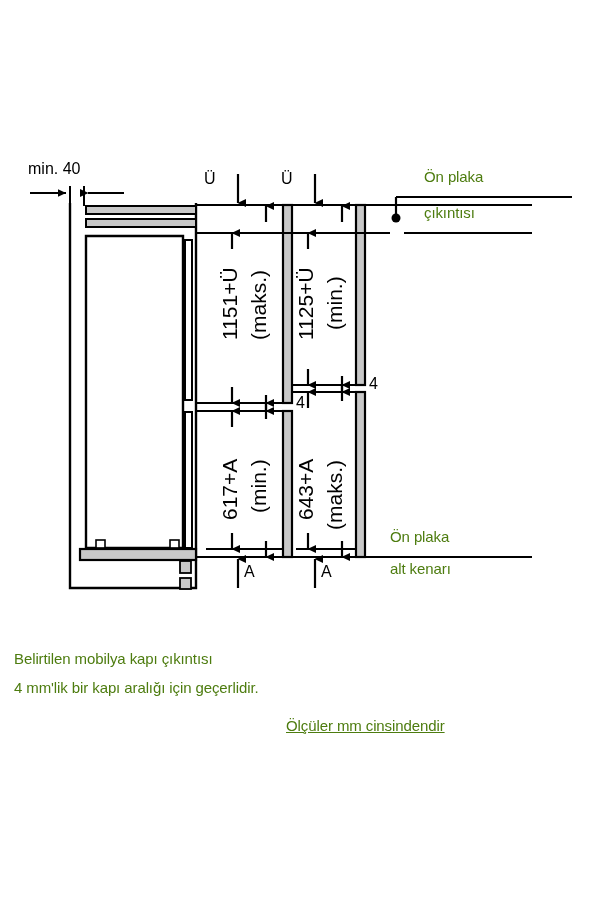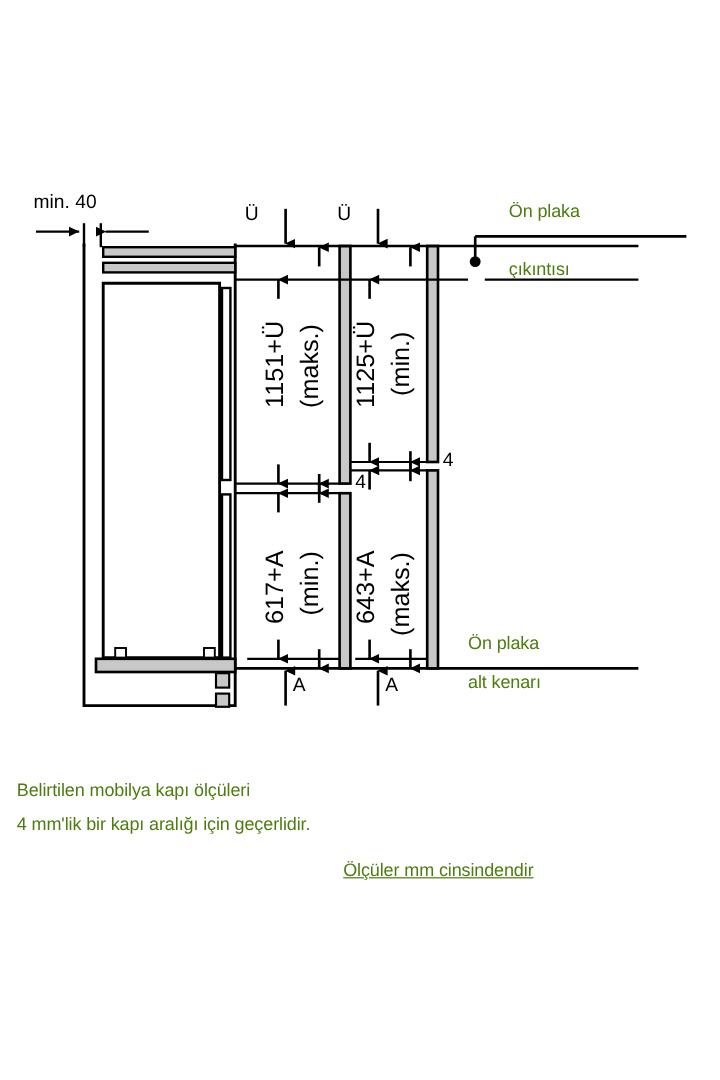--- a/index.html
+++ b/index.html
@@ -155,22 +155,22 @@
   <div class="vlabel" style="left:218px;top:520px;">617+A</div>
   <div class="vlabel" style="left:247px;top:513px;">(min.)</div>
 
   <div class="vlabel" style="left:294px;top:520px;">643+A</div>
   <div class="vlabel" style="left:323px;top:530px;">(maks.)</div>
 
   <div class="lbl" style="left:296px;top:394px;">4</div>
   <div class="lbl" style="left:369px;top:375px;">4</div>
 
   <div class="cap" style="left:424px;top:168px;">Ön plaka</div>
-  <div class="cap" style="left:424px;top:204px;margin-top:12px;">çıkıntısı</div>
+  <div class="cap" style="left:424px;top:204px;">çıkıntısı</div>
 
   <div class="cap" style="left:390px;top:528px;">Ön plaka</div>
   <div class="cap" style="left:390px;top:560px;text-align:center;">alt kenarı</div>
 
-  <div class="cap" style="left:14px;top:650px;">Belirtilen mobilya kapı ölçüleri</div>
+  <div class="cap" style="left:14px;top:650px;">Belirtilen mobilya kapı çıkıntısı</div>
   <div class="cap" style="left:14px;top:679px;text-align:center;">4 mm'lik bir kapı aralığı için geçerlidir.</div>
   <div class="cap" style="left:286px;top:717px;text-decoration:underline;">Ölçüler mm cinsindendir</div>
 
 </div>
 
 </body></html>

